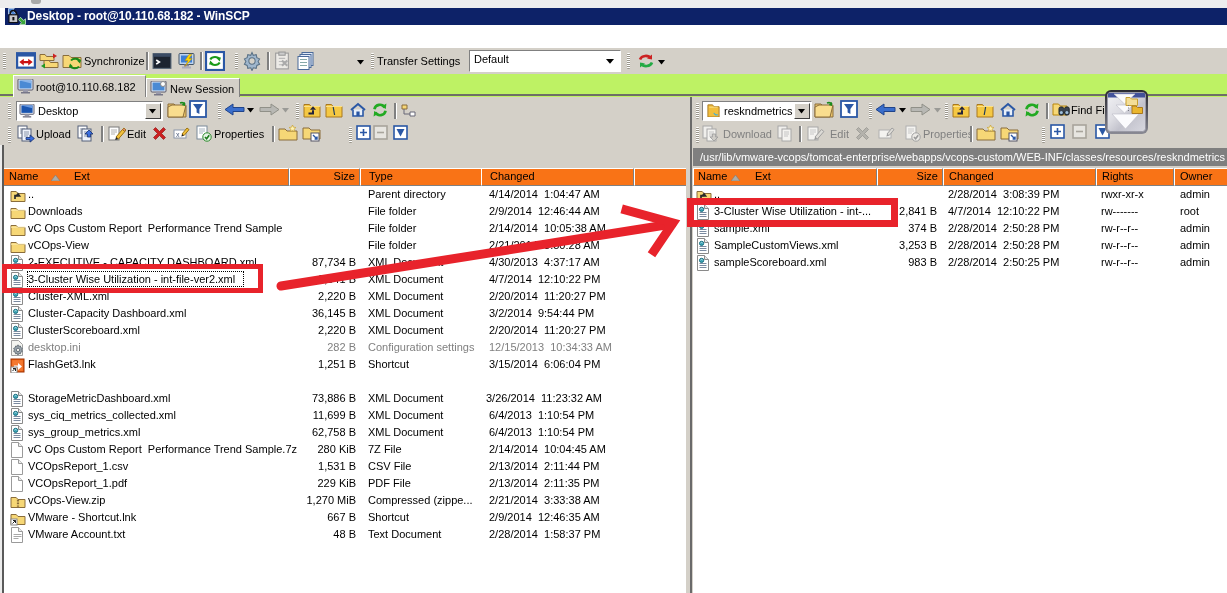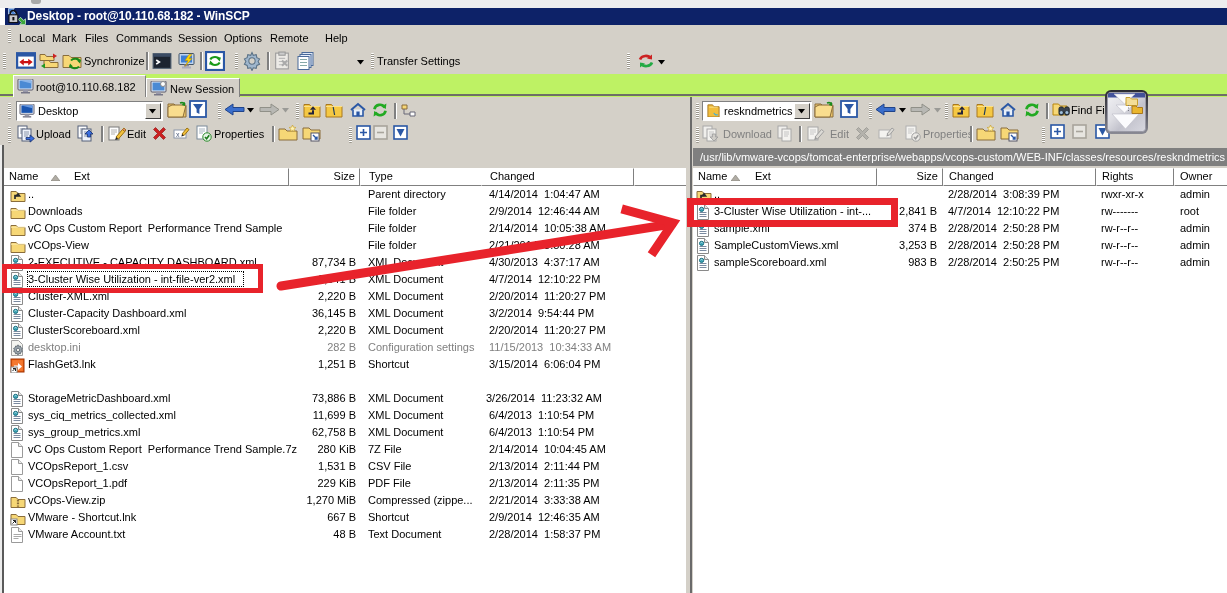--- a/index.html
+++ b/index.html
@@ -18,21 +18,21 @@
 .grip{position:absolute;width:3px;background:repeating-linear-gradient(180deg,#fff 0 1px,#9a968c 1px 2px);border-radius:1px;}
 .vsep{position:absolute;width:2px;background:#808080;border-right:1px solid #fff;}
 .tb-ic{position:absolute;top:3px;width:20px;height:20px;}
 .lbl{position:absolute;font-size:11px;color:#000;}
 .dis{color:#808080;}
 .tab{position:absolute;background:#d4d0c8;border:1px solid #808080;border-bottom:none;border-top-color:#fff;border-left-color:#fff;}
 #panels{left:0;top:97px;width:1227px;height:496px;background:#d4d0c8;}
 .panel-combo{position:absolute;height:18px;background:#fff;border:1px solid;border-color:#808080 #fff #fff #808080;}
 .pathbar{position:absolute;top:51px;height:18px;color:#fff;font-size:11px;line-height:18px;white-space:pre;}
 .hdrrow{position:absolute;top:71px;height:18px;}
-.hcell{position:absolute;top:0;height:16px;background:#ffffff;border:1px solid;border-color:#fff #808080 #808080 #fff;font-size:11px;color:#000;}
+.hcell{position:absolute;top:0;height:16px;background:#f97316;border:1px solid;border-color:#fff #808080 #808080 #fff;font-size:11px;color:#000;}
 .hcell span{position:absolute;top:1px;}
 .list{position:absolute;top:89px;background:#fff;}
 .row{position:absolute;left:0;height:17px;width:100%;font-size:11px;color:#000;white-space:pre;}
 .row .ic{position:absolute;top:1px;}
 .cell{position:absolute;top:2px;}
 .szc{text-align:right;}
 .gray{color:#808080;}
 #annot{left:0;top:0;width:1227px;height:593px;pointer-events:none;}
 #dragicon{left:1104px;top:89px;width:46px;height:47px;}
 #titleicon{left:2px;top:0px;width:18px;height:17px;}
@@ -46,31 +46,20 @@
   <div class="abs" id="titlebar">
     <svg class="abs" id="titleicon" style="left:3px;" width="18" height="17" viewBox="0 0 18 17">
       <path d="M0.5 0.5h5.8L4.5 2.3l3.2 3.2-2.2 2.2L2.3 4.5 0.5 6.3z" fill="#4a86d8" stroke="#c8dcf4" stroke-width=".8"></path>
       <path d="M17.5 16.5h-5.8l1.8-1.8-3.2-3.2 2.2-2.2 3.2 3.2 1.8-1.8z" fill="#3aa53a" stroke="#c8ecc8" stroke-width=".8"></path>
       <path d="M2.3 6.8V5.6a3.1 3.1 0 0 1 6.2 0v1.2" fill="none" stroke="#101014" stroke-width="1.5"></path>
       <rect x="1" y="6.8" width="8.8" height="7.7" fill="#cacace" stroke="#101014" stroke-width="1.1"></rect>
       <rect x="4.4" y="9" width="2" height="3.4" fill="#101014"></rect>
     </svg>
     <div class="abs" id="titletxt">Desktop - root@10.110.68.182 - WinSCP</div>
   </div>
-  <div class="abs" id="menubar">
-    <div class="grip" style="left:8px;top:4px;height:14px;"></div>
-    <div class="menuitem" style="left:19px;">Local</div>
-    <div class="menuitem" style="left:52px;">Mark</div>
-    <div class="menuitem" style="left:85px;">Files</div>
-    <div class="menuitem" style="left:116px;">Commands</div>
-    <div class="menuitem" style="left:178px;">Session</div>
-    <div class="menuitem" style="left:224px;">Options</div>
-    <div class="menuitem" style="left:270px;">Remote</div>
-    <div class="menuitem" style="left:325px;">Help</div>
-  </div>
   <div class="abs" id="toolbar">
     <div class="grip" style="left:3px;top:5px;height:16px;"></div>
     <svg class="tb-ic" style="left:16px;" width="18" height="18" viewBox="0 0 18 18">
         <rect x="1" y="2" width="16" height="13" fill="#fff" stroke="#2a57a5" stroke-width="2"></rect>
         <rect x="1" y="2" width="16" height="3" fill="#2a57a5"></rect>
         <path d="M3 10l4-3v2h4V7l4 3-4 3v-2H7v2z" fill="#cc1111"></path>
       </svg>
     <svg class="tb-ic" style="left:39px;" width="20" height="19" viewBox="0 0 20 19">
         <path d="M1 3h5l1.5 2H15v4H1z" fill="#f7d776" stroke="#8a6d3b"></path>
         <path d="M5 9h5l1.5 2H19v5H5z" fill="#f7d776" stroke="#8a6d3b"></path>
@@ -125,20 +114,26 @@
         <rect x="4" y="3" width="11" height="13" fill="#e8eefa" stroke="#4a6a9a"></rect>
         <rect x="2" y="5" width="11" height="13" fill="#fff" stroke="#4a6a9a"></rect>
         <path d="M4 8h7M4 11h7M4 14h7" stroke="#8aa"></path>
       </svg>
     <div class="lbl" style="left:320px;top:7px;margin-top:42px;">Queue</div>
     <svg class="abs" style="left:357px;top:12px;" width="7" height="5" viewBox="0 0 7 5">
         <path d="M0 0h7L3.5 4.5z" fill="#000"></path>
       </svg>
     <div class="grip" style="left:371px;top:5px;height:16px;"></div>
     <div class="lbl" style="left:377px;top:7px;">Transfer Settings</div>
+    <div class="abs" style="left:469px;top:2px;width:150px;height:20px;background:#fff;border:1px solid;border-color:#808080 #fff #fff #808080;">
+      <div class="lbl" style="left:4px;top:2px;">Default</div>
+      <svg class="abs" style="right:6px;top:8px;" width="8" height="5" viewBox="0 0 8 5">
+          <path d="M0 0h8L4 4.8z" fill="#000"></path>
+        </svg>
+    </div>
     <div class="grip" style="left:627px;top:5px;height:16px;"></div>
     <svg class="tb-ic" style="left:636px;" width="20" height="19" viewBox="0 0 20 19">
         <path d="M4 8a6 5 0 0 1 11-1" fill="none" stroke="#cc2222" stroke-width="2.6"></path>
         <path d="M16 3l0 5-5-1z" fill="#cc2222"></path>
         <path d="M16 11a6 5 0 0 1-11 1" fill="none" stroke="#22aa44" stroke-width="2.6"></path>
         <path d="M4 16l0-5 5 1z" fill="#22aa44"></path>
       </svg>
     <svg class="abs" style="left:658px;top:12px;" width="7" height="5" viewBox="0 0 7 5">
         <path d="M0 0h7L3.5 4.5z" fill="#000"></path>
       </svg>
@@ -369,21 +364,21 @@
               <path d="M3.5 8.5h7M3.5 10.5h7M3.5 12.5h7" stroke="#7a8aa0"></path>
               <circle cx="5.6" cy="5.4" r="2.1" fill="#35a0b4" stroke="#1a7080"></circle>
               <path d="M4.6 5.4a1 1 0 0 1 2 0" fill="none" stroke="#d8f0f4" stroke-width=".7"></path>
             </svg><span class="cell" style="left:24px">ClusterScoreboard.xml</span><span class="cell szc" style="left:286px;width:66px">2,220 B</span><span class="cell" style="left:364px">XML Document</span><span class="cell" style="left:485px">2/20/2014  11:20:27 PM</span></div>
           <div class="row gray" style="top:153px"><svg class="ic" style="left:6px" width="16" height="16" viewBox="0 0 16 16">
               <path d="M1.5 .5h7l4 4v11h-11z" fill="#f4f4f0" stroke="#a0a0a0"></path>
               <g fill="#9aa4ac" stroke="#6a747c">
                 <path d="M8 4.8l.7 1.6 1.7-.4.4 1.7 1.6.7-.9 1.5.9 1.5-1.6.7-.4 1.7-1.7-.4-.7 1.6-.7-1.6-1.7.4-.4-1.7-1.6-.7.9-1.5-.9-1.5 1.6-.7.4-1.7 1.7.4z"></path>
                 <circle cx="8" cy="9.9" r="1.7" fill="#f4f4f0"></circle>
               </g>
-            </svg><span class="cell" style="left:24px">desktop.ini</span><span class="cell szc" style="left:286px;width:66px">282 B</span><span class="cell" style="left:364px">Configuration settings</span><span class="cell" style="left:485px">11/15/2013  10:34:33 AM</span></div>
+            </svg><span class="cell" style="left:24px">desktop.ini</span><span class="cell szc" style="left:286px;width:66px">282 B</span><span class="cell" style="left:364px">Configuration settings</span><span class="cell" style="left:485px">12/15/2013  10:34:33 AM</span></div>
           <div class="row" style="top:170px"><svg class="ic" style="left:6px" width="16" height="16" viewBox="0 0 16 16">
               <rect x="1" y="2" width="13" height="13" fill="#e86010" stroke="#a03000"></rect>
               <rect x="2.2" y="3.2" width="10.6" height="10.6" fill="#f47830"></rect>
               <path d="M4 8.5h4V6l4 3.5-4 3.5v-2.5H4z" fill="#fff"></path>
               <rect x="1" y="10" width="6" height="6" fill="#fff" stroke="#888"></rect>
               <path d="M2.5 14l3-3M3 11.5h2.5V14" stroke="#222" fill="none"></path>
             </svg><span class="cell" style="left:24px">FlashGet3.lnk</span><span class="cell szc" style="left:286px;width:66px">1,251 B</span><span class="cell" style="left:364px">Shortcut</span><span class="cell" style="left:485px">3/15/2014  6:06:04 PM</span></div>
           <div class="row" style="top:204px"><svg class="ic" style="left:6px" width="16" height="16" viewBox="0 0 16 16">
               <path d="M1.5 .5h7l4 4v11h-11z" fill="#fff" stroke="#8a8a8a"></path>
               <path d="M8.5 .5v4h4" fill="#e8e8e8" stroke="#8a8a8a"></path>

